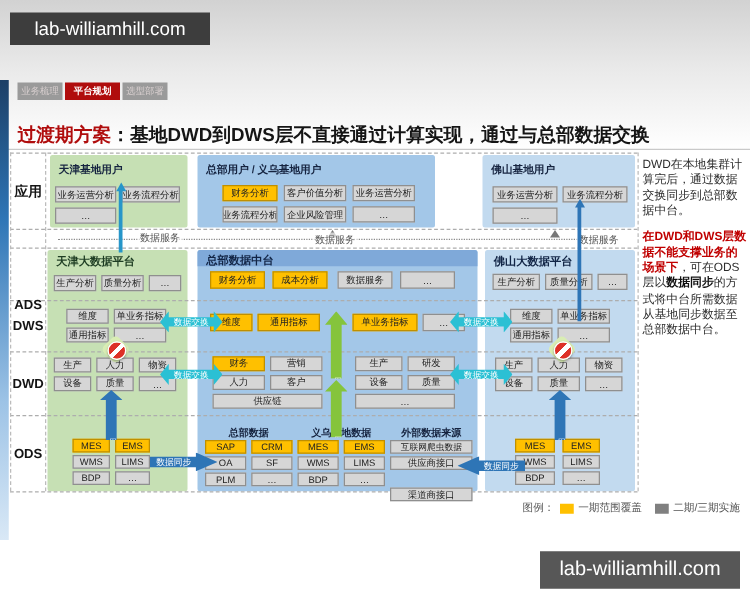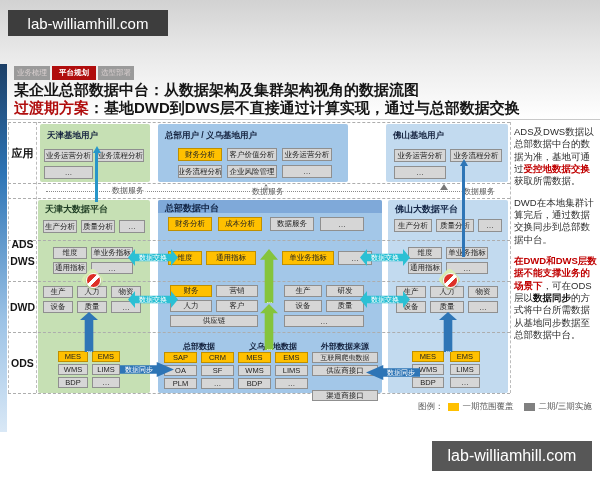--- a/index.html
+++ b/index.html
@@ -67,21 +67,20 @@
       <span>lab-williamhill.com</span>
     </div>
   <div class="wm" style="left:432px;top:441px;width:160px;height:30px;font-size:16px;background:#575757;">
       <span>lab-williamhill.com</span>
     </div>
 
   <div class="tab" style="left:14px;width:36px;">业务梳理</div>
   <div class="tab active" style="left:52px;width:44px;">平台规划</div>
   <div class="tab" style="left:98px;width:36px;">选型部署</div>
 
-  <div class="title">某企业总部数据中台：从数据架构及集群架构视角的数据流图</div>
   <div class="subtitle"><span class="hl">过渡期方案</span><span>：基地DWD到DWS层不直接通过计算实现，通过与总部数据交换</span></div>
 
   <div class="hline" style="top:122px;"></div>
   <div class="hline" style="top:183px;"></div>
   <div class="hline" style="top:198px;"></div>
   <div class="hline" style="top:240px;"></div>
   <div class="hline" style="top:281px;"></div>
   <div class="hline" style="top:332px;"></div>
   <div class="hline" style="top:393px;"></div>
   <div class="vline" style="left:8px;"></div>
@@ -261,21 +260,20 @@
     </div>
 
   <div class="glow" style="left:84px;top:271px;"></div>
   <div class="ar-up green" style="left:87px;top:270px;width:11px;height:18px;"></div>
   <div class="nosign" style="left:86px;top:273px;"></div>
   <div class="glow" style="left:441px;top:271px;"></div>
   <div class="ar-up green" style="left:444px;top:270px;width:11px;height:18px;"></div>
   <div class="nosign" style="left:443px;top:273px;"></div>
 
   <div class="sb">
-    <p><span>ADS及DWS数据以总部数据中台的数据为准，基地可通过</span><span class="red">受控地数据交换</span><span>获取所需数据。</span></p>
     <p><span>DWD在本地集群计算完后，通过数据交换同步到总部数据中台。</span></p>
     <p><span class="red">在DWD和DWS层数据不能支撑业务的场景下</span><span>，可在ODS层以</span><span class="bld">数据同步</span><span>的方式将中台所需数据从基地同步数据至总部数据中台。</span></p>
   </div>
 
   <div class="legend">
     <span>图例：</span>
     <span class="sw" style="background:#ffc000;"></span>
     <span>一期范围覆盖</span>
     <span class="sw" style="background:#808080;margin-left:6px;"></span>
     <span>二期/三期实施</span>

